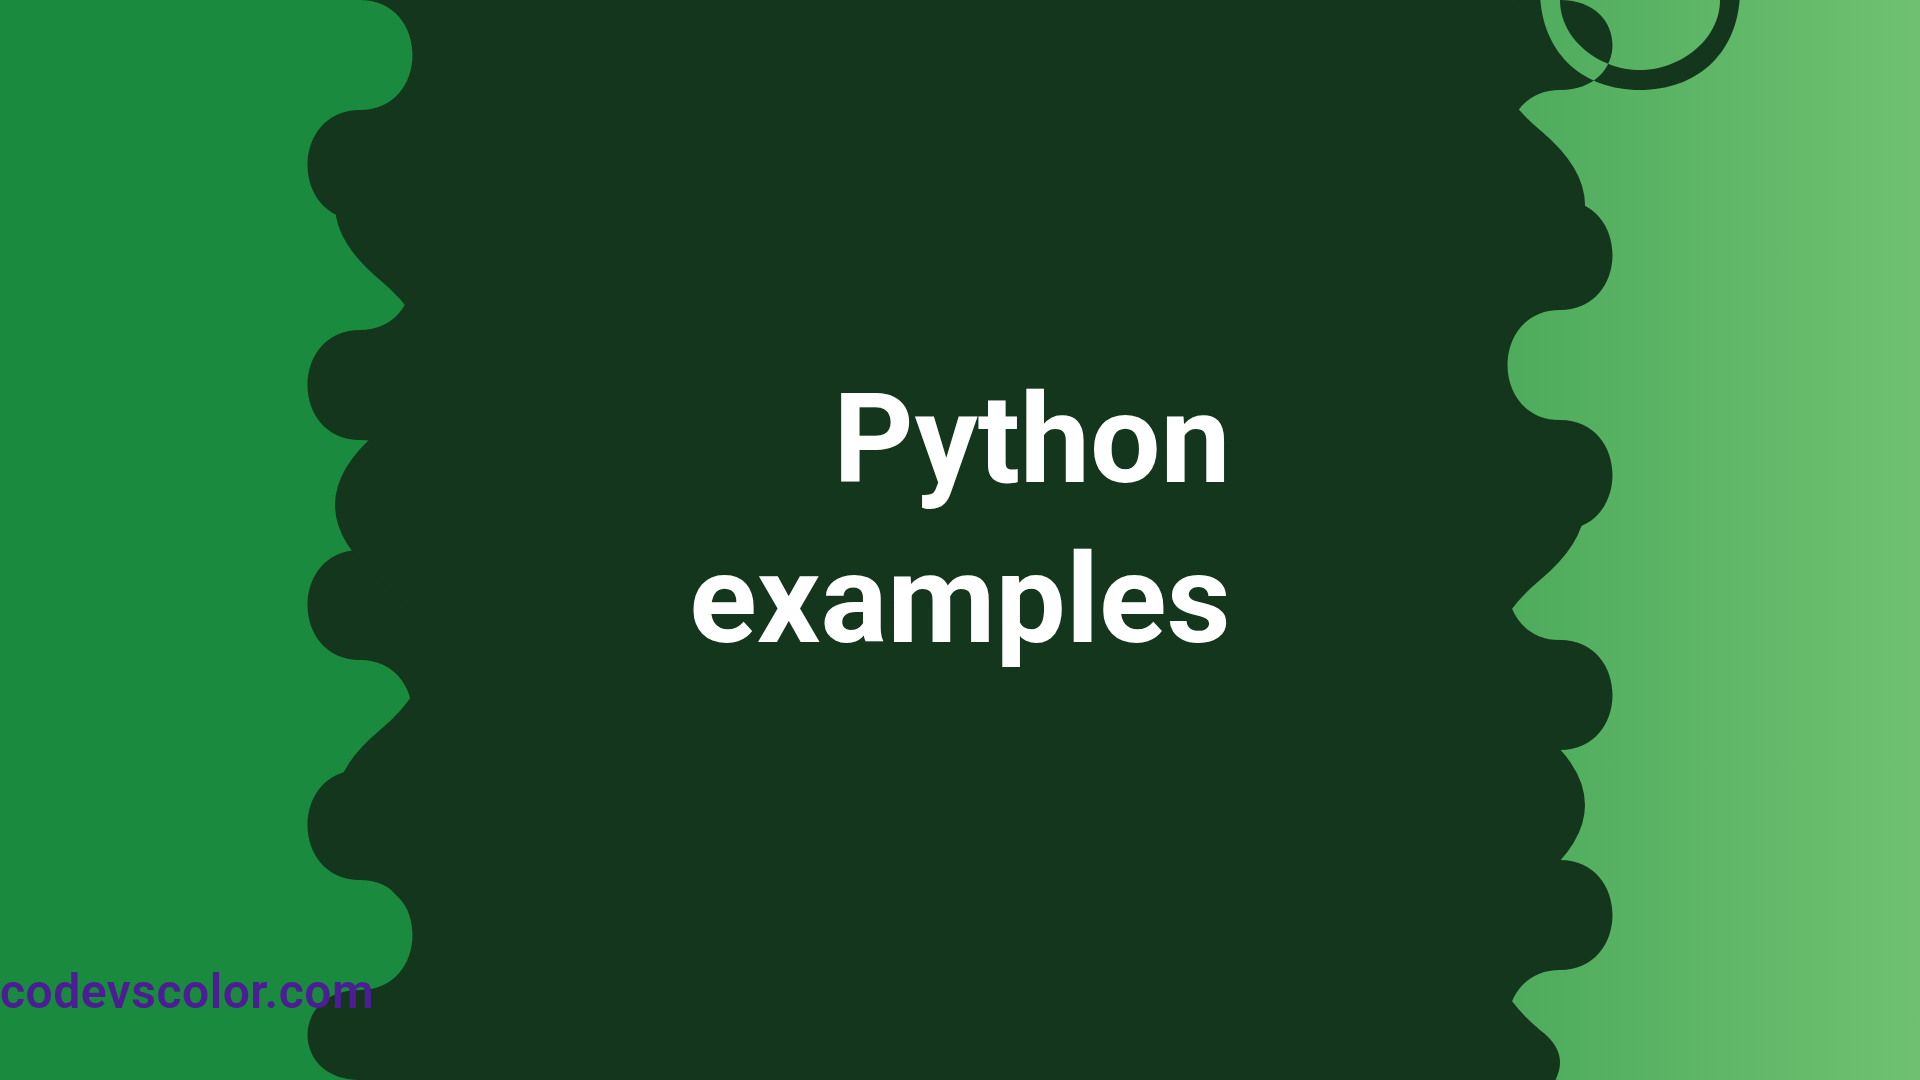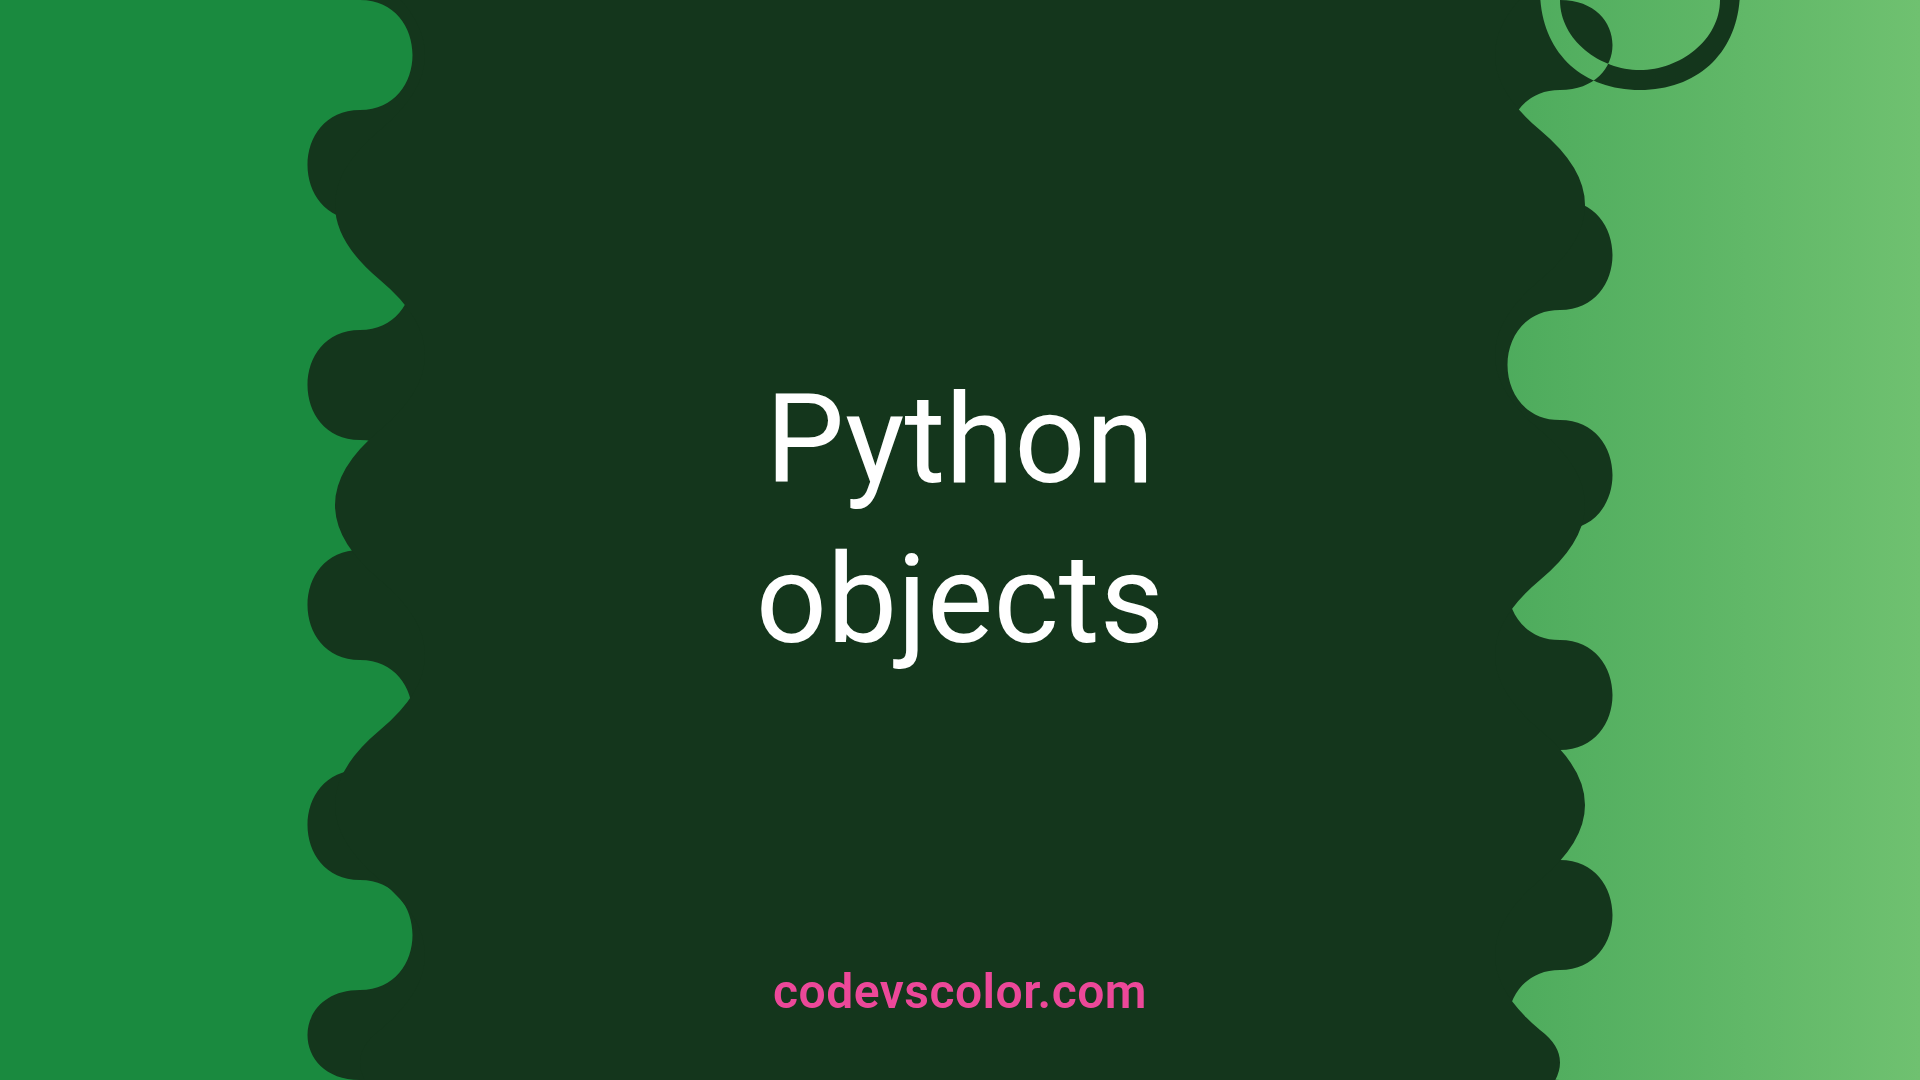--- a/index.html
+++ b/index.html
@@ -18,32 +18,32 @@
     position: absolute;
     top: 0; left: 0; right: 0; bottom: 0;
     z-index: 2;
     display: flex;
     flex-direction: column;
     align-items: center;
     justify-content: center;
   }
   .title {
     color: #ffffff;
-    font-weight: 400;
+    font-weight: 700;
     font-size: 125px;
     line-height: 1.28;
-    text-align: center;
+    text-align: right;
     margin-top: -40px;
   }
   .site {
     position: absolute;
     bottom: 60px;
     width: 100%;
-    text-align: center;
-    color: #ec4899;
+    text-align: left;
+    color: #4c1d95;
     font-weight: 600;
     font-size: 48px;
     letter-spacing: 0.5px;
   }
 </style>
 </head>
 <body>
 
 <svg class="blob-shape" viewBox="0 0 1920 1080" preserveAspectRatio="none">
   <path fill="#14361c" d="
@@ -100,16 +100,16 @@
     Q 1450 355 1540 280
     Q 1630 205 1540 130
     Q 1450 55 1540 -20
     Z
   "></path>
 </svg>
 
 <div class="content">
   <div class="title">
     <div>Python</div>
-    <div>objects</div>
+    <div>examples</div>
   </div>
   <div class="site">codevscolor.com</div>
 </div>
 
 </body></html>

